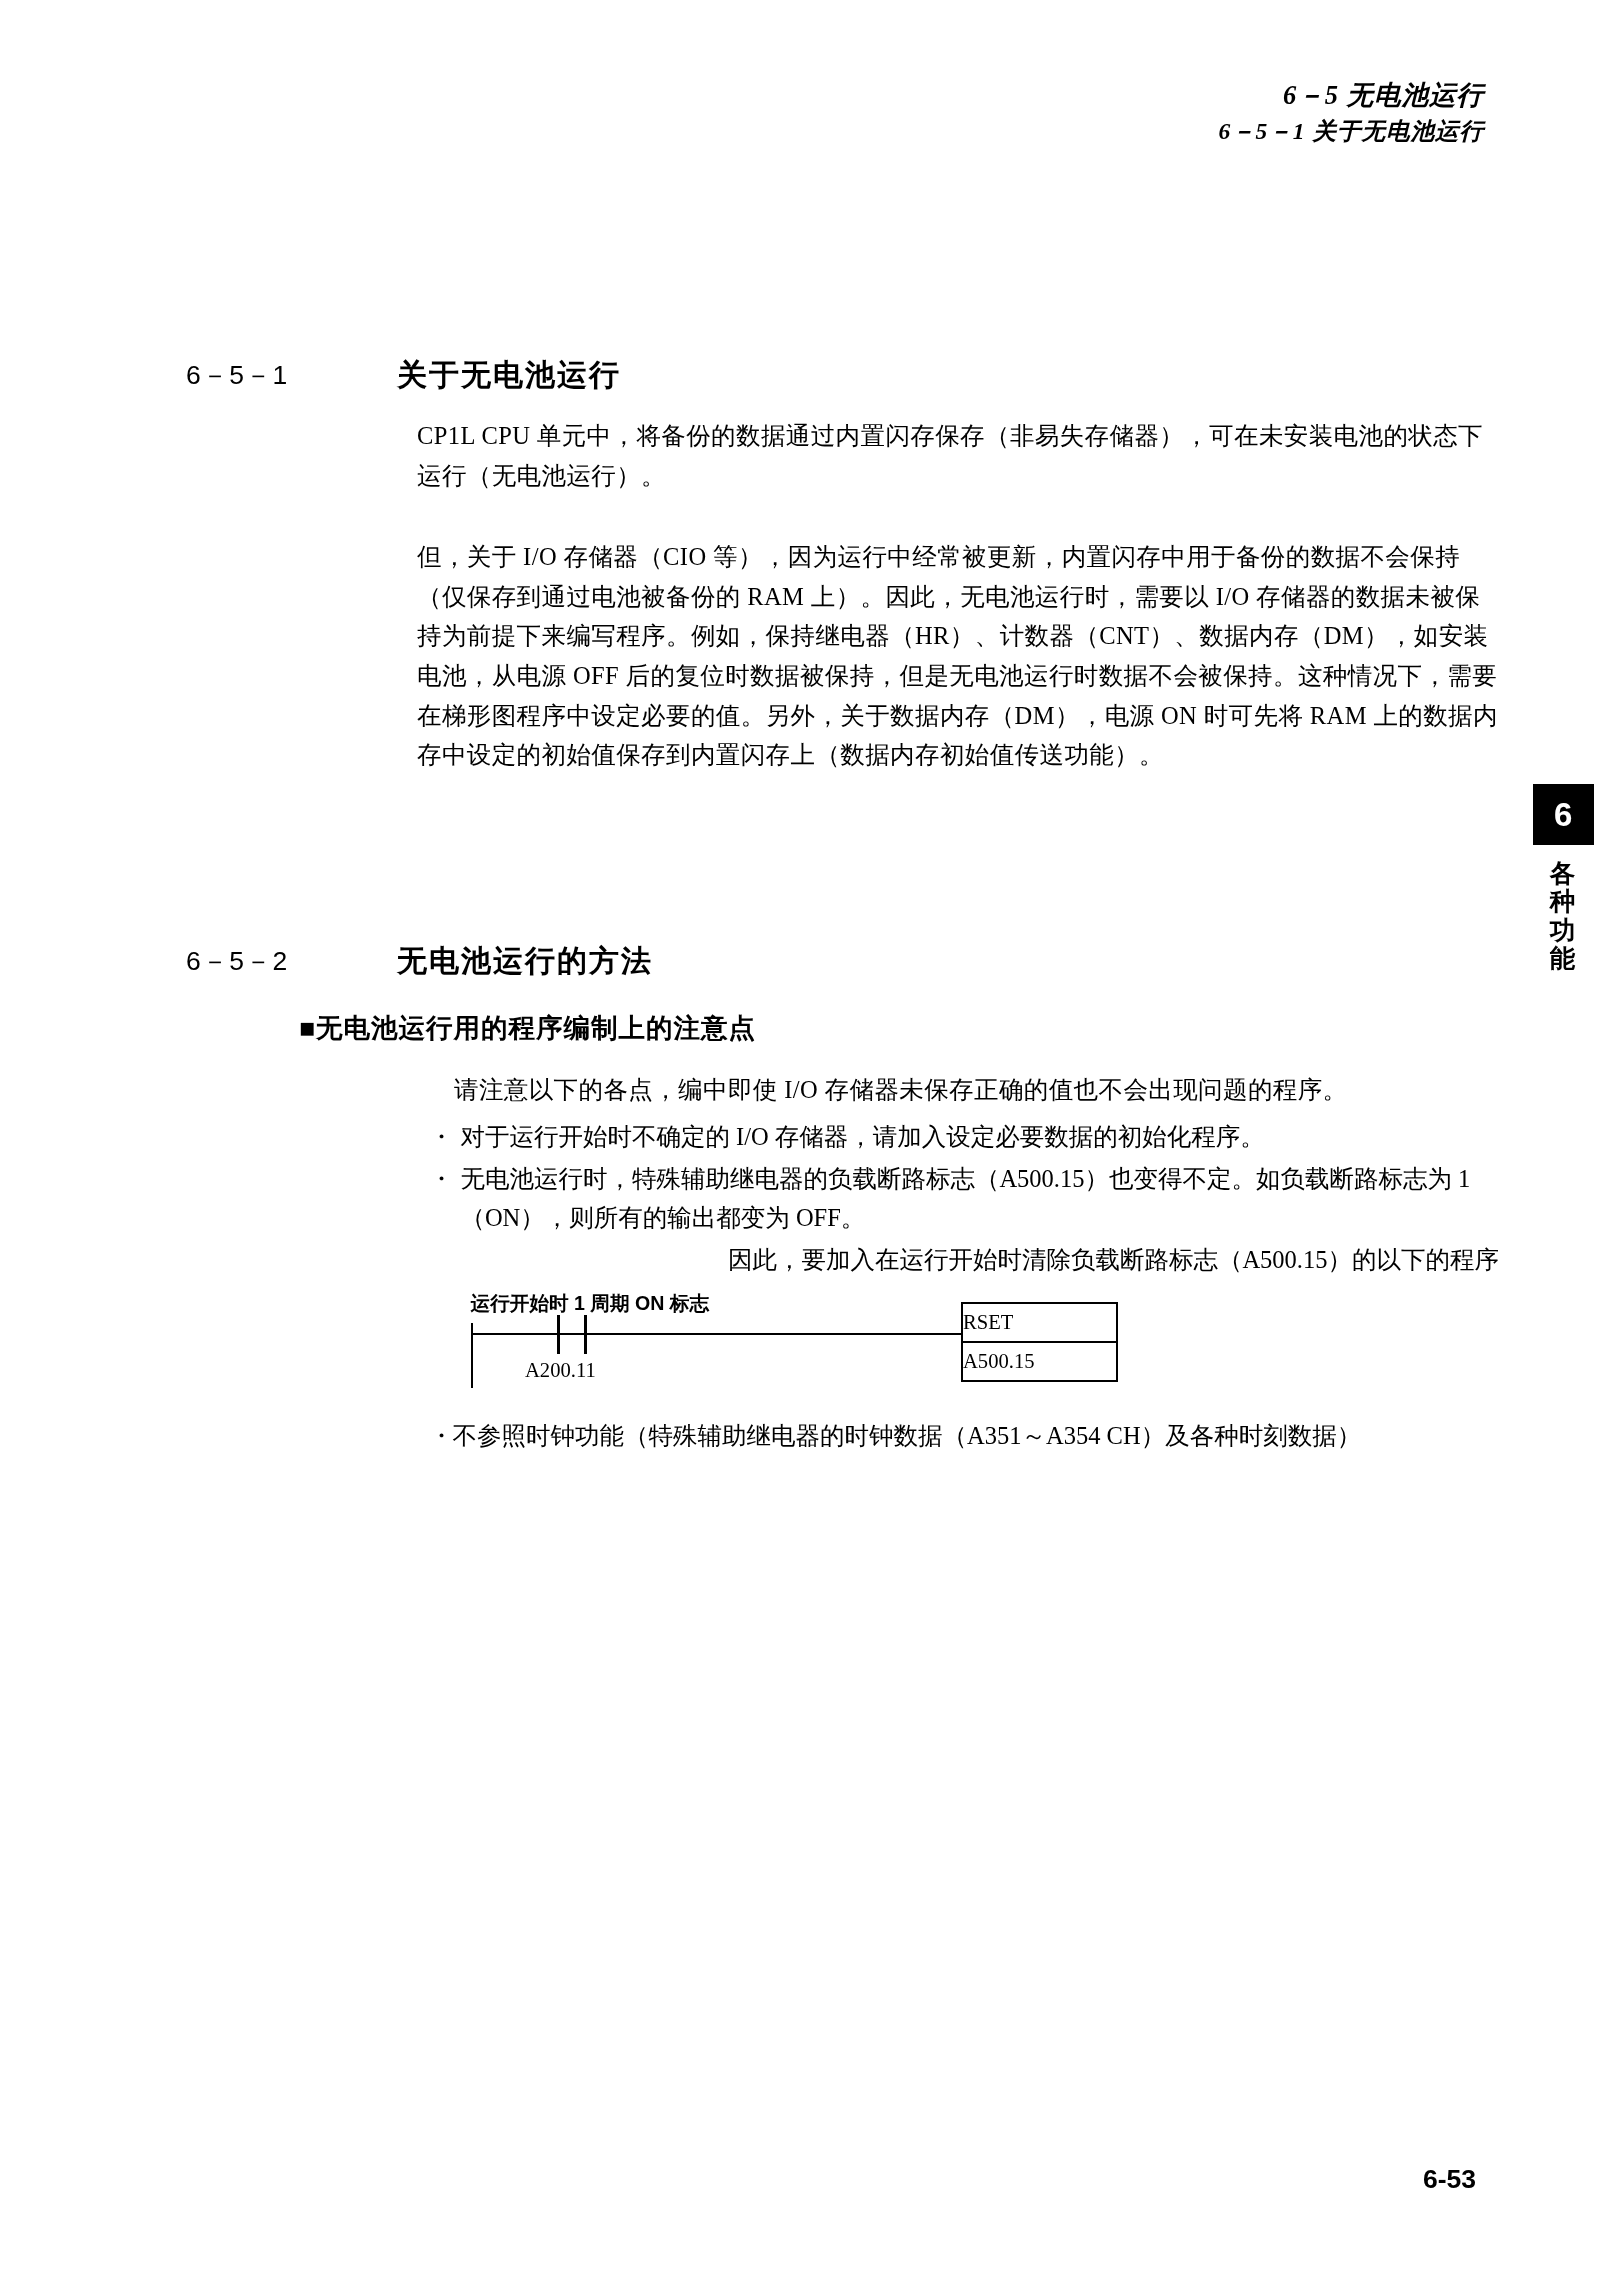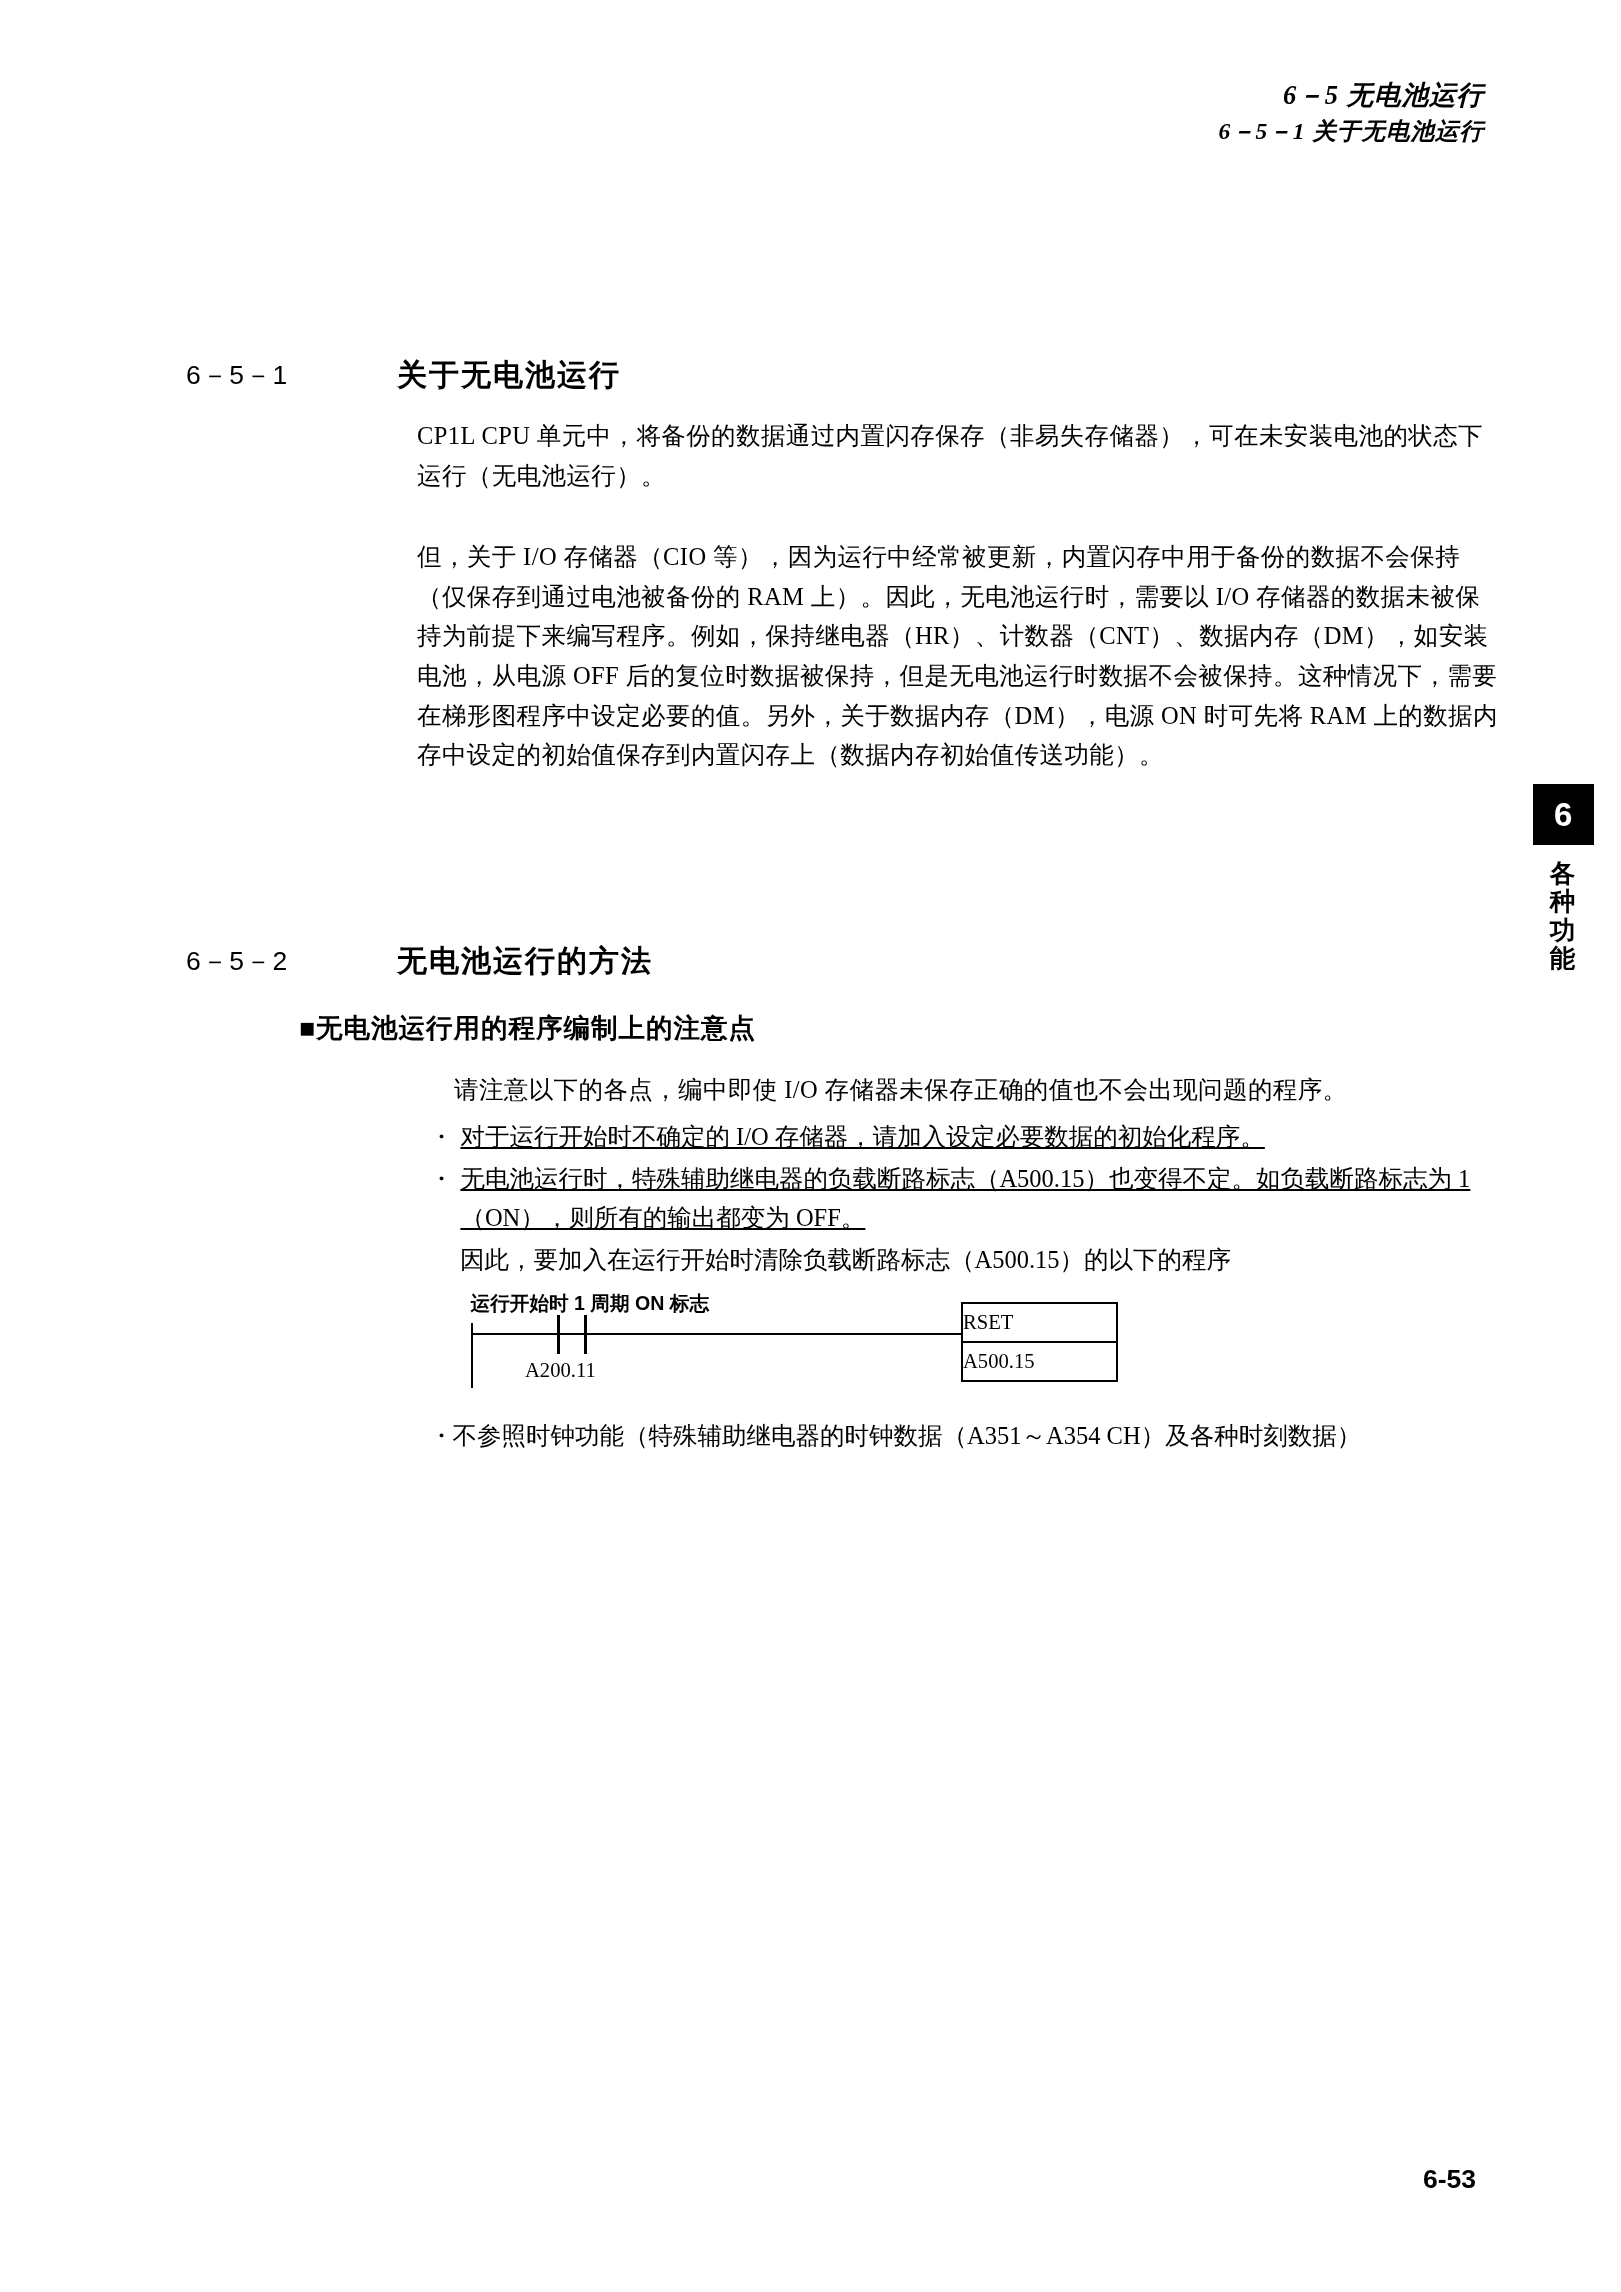--- a/index.html
+++ b/index.html
@@ -123,21 +123,20 @@
     left: 431px;
     top: 1117px;
     width: 1068px;
     font-size: 24.5px;
     line-height: 1.62;
   }
   .bullet {
     position: relative;
     padding-left: 21.6px;
     margin-bottom: 2px;
-    text-decoration: underline;
   }
   .bullet::before {
     content: "・";
     position: absolute;
     left: -2px;
     top: 0;
   }
   .bullet .cont {
     display: block;
     padding-left: 7.8px;
@@ -300,21 +299,21 @@
 
   <div class="body-txt" id="para3">请注意以下的各点，编中即使 I/O 存储器未保存正确的值也不会出现问题的程序。</div>
 
   <div class="bullets">
     <div class="bullet">
       <span class="cont">对于运行开始时不确定的 I/O 存储器，请加入设定必要数据的初始化程序。</span>
     </div>
     <div class="bullet">
       <span class="cont">无电池运行时，特殊辅助继电器的负载断路标志（A500.15）也变得不定。如负载断路标志为 1（ON），则所有的输出都变为 OFF。</span>
     </div>
-    <div style="padding-left:29px;">因此，要加入在运行开始时清除负载断路标志（A500.15）的以下的程序</div>
+    <div style="padding-left:29px;text-align:right;">因此，要加入在运行开始时清除负载断路标志（A500.15）的以下的程序</div>
   </div>
 
   <div class="ladder">
     <div class="lbl-top">运行开始时 1 周期 ON 标志</div>
     <div class="rail"></div>
     <div class="wire"></div>
     <div class="cont-a"></div>
     <div class="cont-b"></div>
     <div class="addr">A200.11</div>
     <div class="box">

